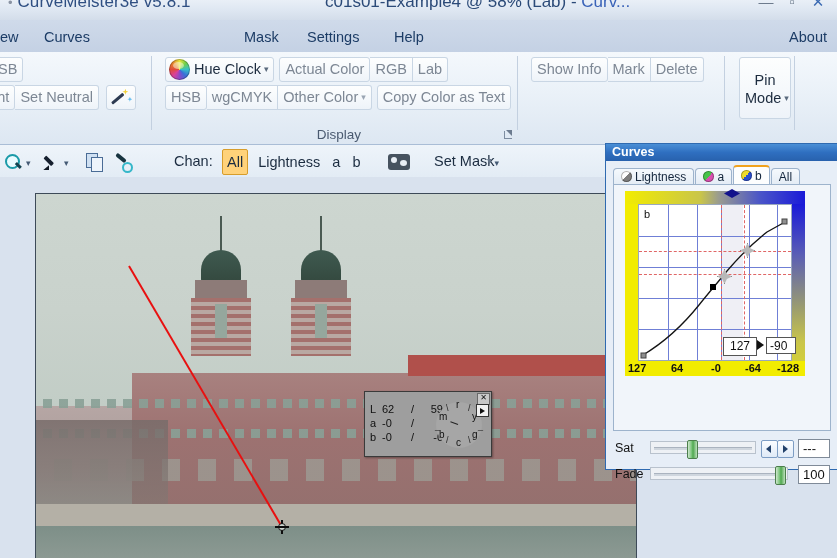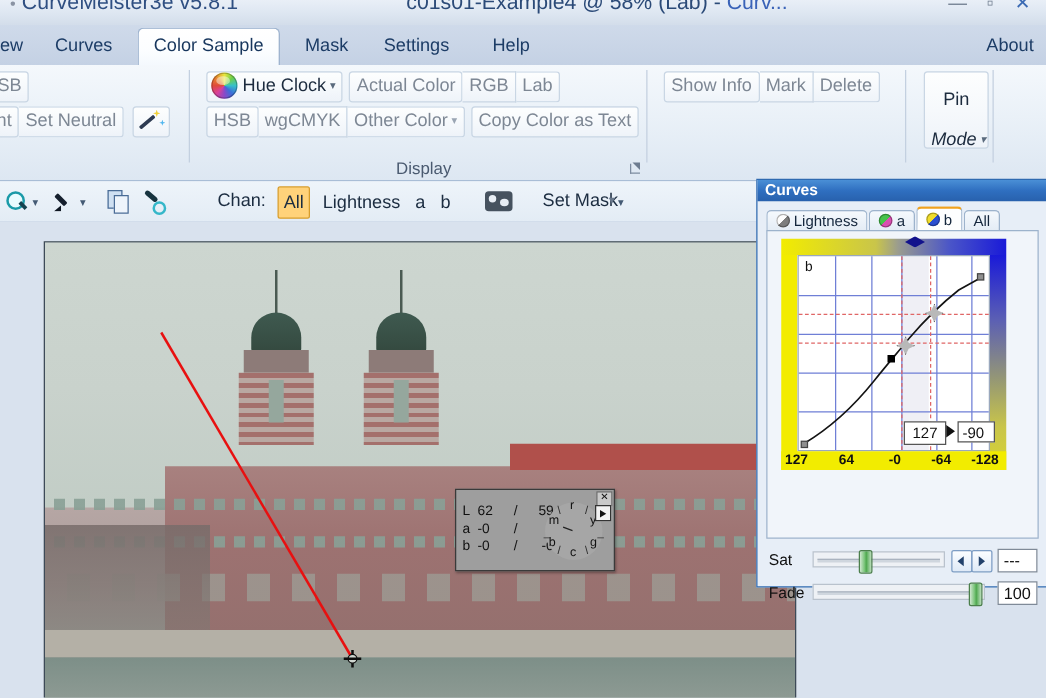--- a/index.html
+++ b/index.html
@@ -340,21 +340,20 @@
       <span>c01s01-Example4 @ 58% (Lab) - </span><span class="blue">Curv...</span>
     </div>
     <div class="win-btns">
       <span>—</span><span>▫</span><span class="cls">✕</span>
     </div>
   </div>
 
   <div class="tabstrip">
     <div class="tab" style="left:-12px;">ew</div>
     <div class="tab" style="left:32px;">Curves</div>
-    <div class="tab active" style="left:110px;">Color Sample</div>
     <div class="tab" style="left:232px;">Mask</div>
     <div class="tab" style="left:295px;">Settings</div>
     <div class="tab" style="left:382px;">Help</div>
     <div class="about">About</div>
   </div>
 
   <div class="ribbon">
 
     <div class="grp" id="grp-neutral">
       <div class="row" style="left:52px;top:5px;">
@@ -382,21 +381,21 @@
     <div class="grp" id="grp-samples" style="left:525px;width:200px;">
       <div class="row" style="left:6px;top:5px;">
         <span class="btn first">Show Info</span><span class="btn grouped">Mark</span><span class="btn grouped last">Delete</span>
       </div>
       <div class="gsep"></div>
     </div>
 
     <div class="grp" id="grp-pin" style="left:733px;width:62px;">
       <div class="btn en" style="position:absolute;left:6px;top:5px;width:52px;height:62px;line-height:normal;text-align:center;padding-top:14px;box-sizing:border-box;">
         <div>Pin</div>
-        <div style="margin-top:16px;font-style:italic;"><span>Mode</span><span class="caret">▾</span></div>
+        <div style="margin-top:2px;"><span>Mode</span><span class="caret">▾</span></div>
       </div>
       <div class="gsep"></div>
     </div>
   </div>
 
   <div class="toolbar2">
     <div class="tb-item" style="left:4px;">
       <span class="magnifier"><i></i><b></b></span>
       <span class="mini-caret">▾</span>
     </div>

